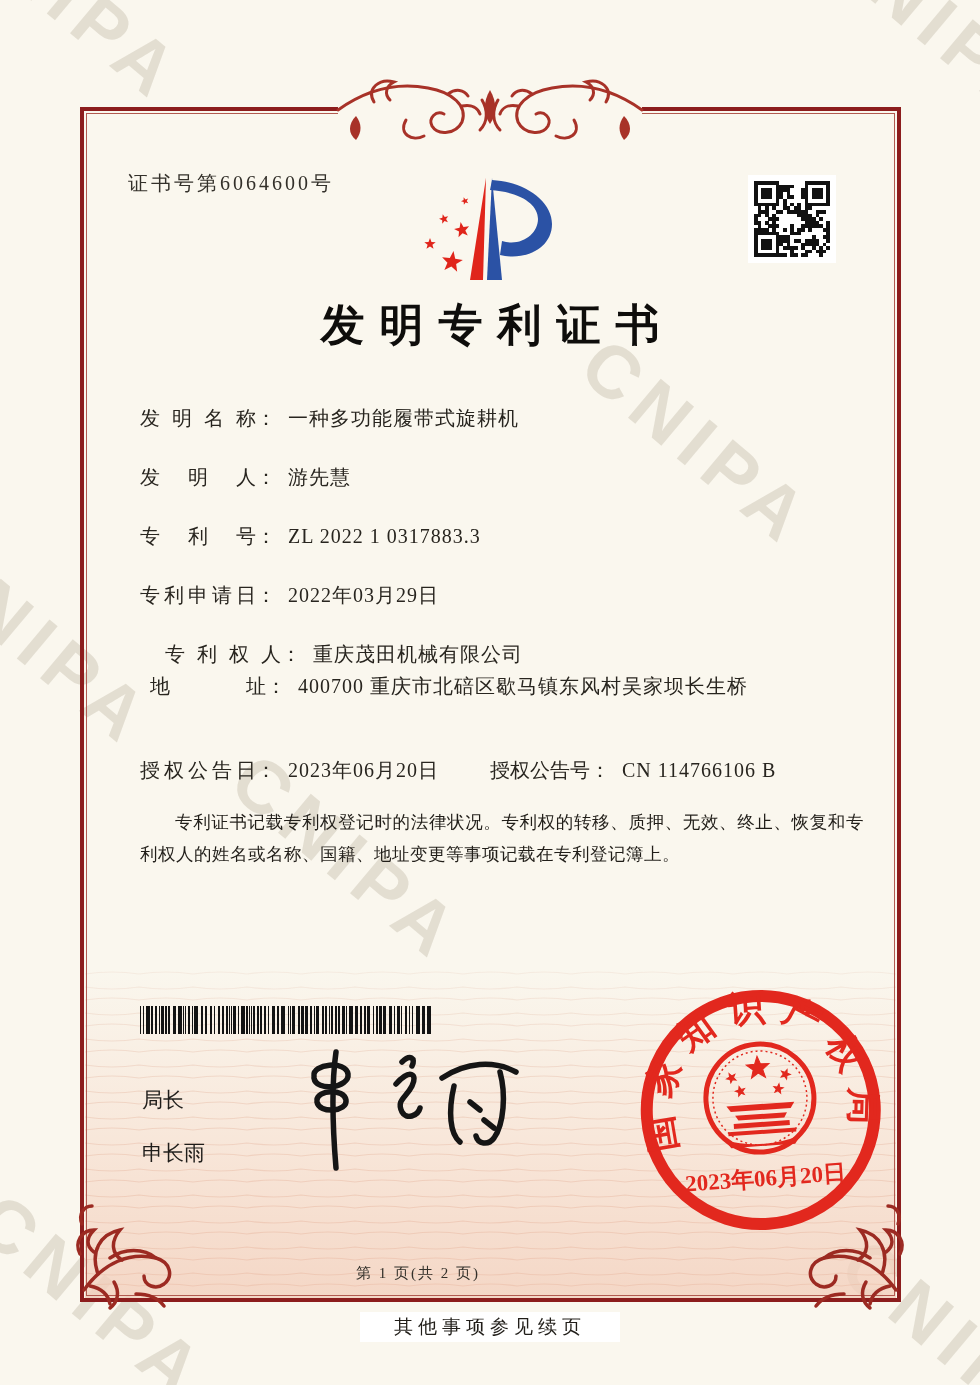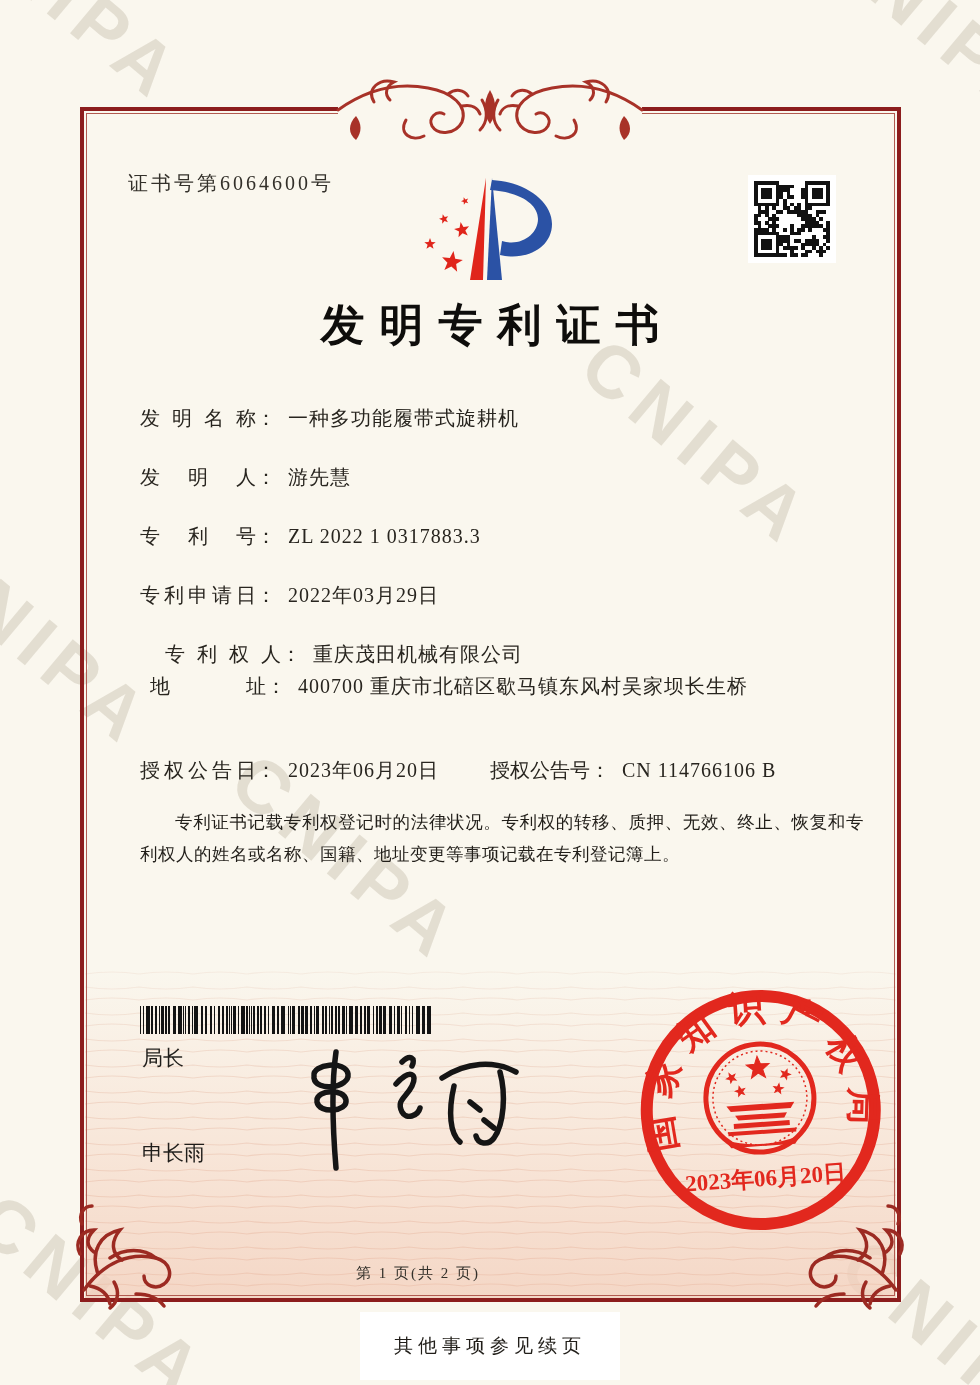--- a/index.html
+++ b/index.html
@@ -39,32 +39,32 @@
   .fvalue{margin-left:12px;letter-spacing:1px;}
   .grant-right{position:absolute;left:350px;top:0;white-space:nowrap;}
 
   
   .paras{position:absolute;left:140px;top:806px;width:724px;z-index:4;color:#211e19;}
   .paras p{margin:0 0 2px 0;font-size:17.5px;line-height:32px;text-indent:2em;
            letter-spacing:0.5px;text-align:justify;}
 
   
   .barcode{position:absolute;left:140px;top:1006px;z-index:4;}
-  .sig-title{position:absolute;left:142px;top:1044px;font-size:21px;font-weight:500;
+  .sig-title{position:absolute;left:142px;top:1086px;font-size:21px;font-weight:500;
              font-family:"Liberation Sans","DejaVu Sans",sans-serif;color:#1f1d1a;z-index:4;}
   .sig-name{position:absolute;left:142px;top:1139px;font-size:21px;font-weight:500;
             font-family:Liberation Mono, monospace;color:#1f1d1a;z-index:4;}
   .signature{position:absolute;left:284px;top:1040px;z-index:4;}
   .seal{position:absolute;left:625px;top:986px;z-index:5;transform:rotate(-4deg);}
 
   
   .pagenote{position:absolute;left:0;top:1264px;width:836px;text-align:center;font-size:15px;
             color:#33302a;letter-spacing:2px;z-index:4;}
   .contnote{position:absolute;left:50%;top:1312px;transform:translateX(-50%);background:#fff;
-            padding:21px 34px;font-size:19px;letter-spacing:5px;color:#211e19;z-index:4;white-space:nowrap;}
+            padding:2px 34px;font-size:19px;letter-spacing:5px;color:#211e19;z-index:4;white-space:nowrap;}
 
   .orn{position:absolute;z-index:4;pointer-events:none;}
   svg text{font-family:"Liberation Serif","DejaVu Serif",serif;}
 </style>
 </head>
 <body>
 
 <span class="wm" style="left:-70px;top:-45px;">CNIPA</span>
 <span class="wm" style="left:800px;top:-20px;">CNIPA</span>
 <span class="wm" style="left:560px;top:400px;">CNIPA</span>

